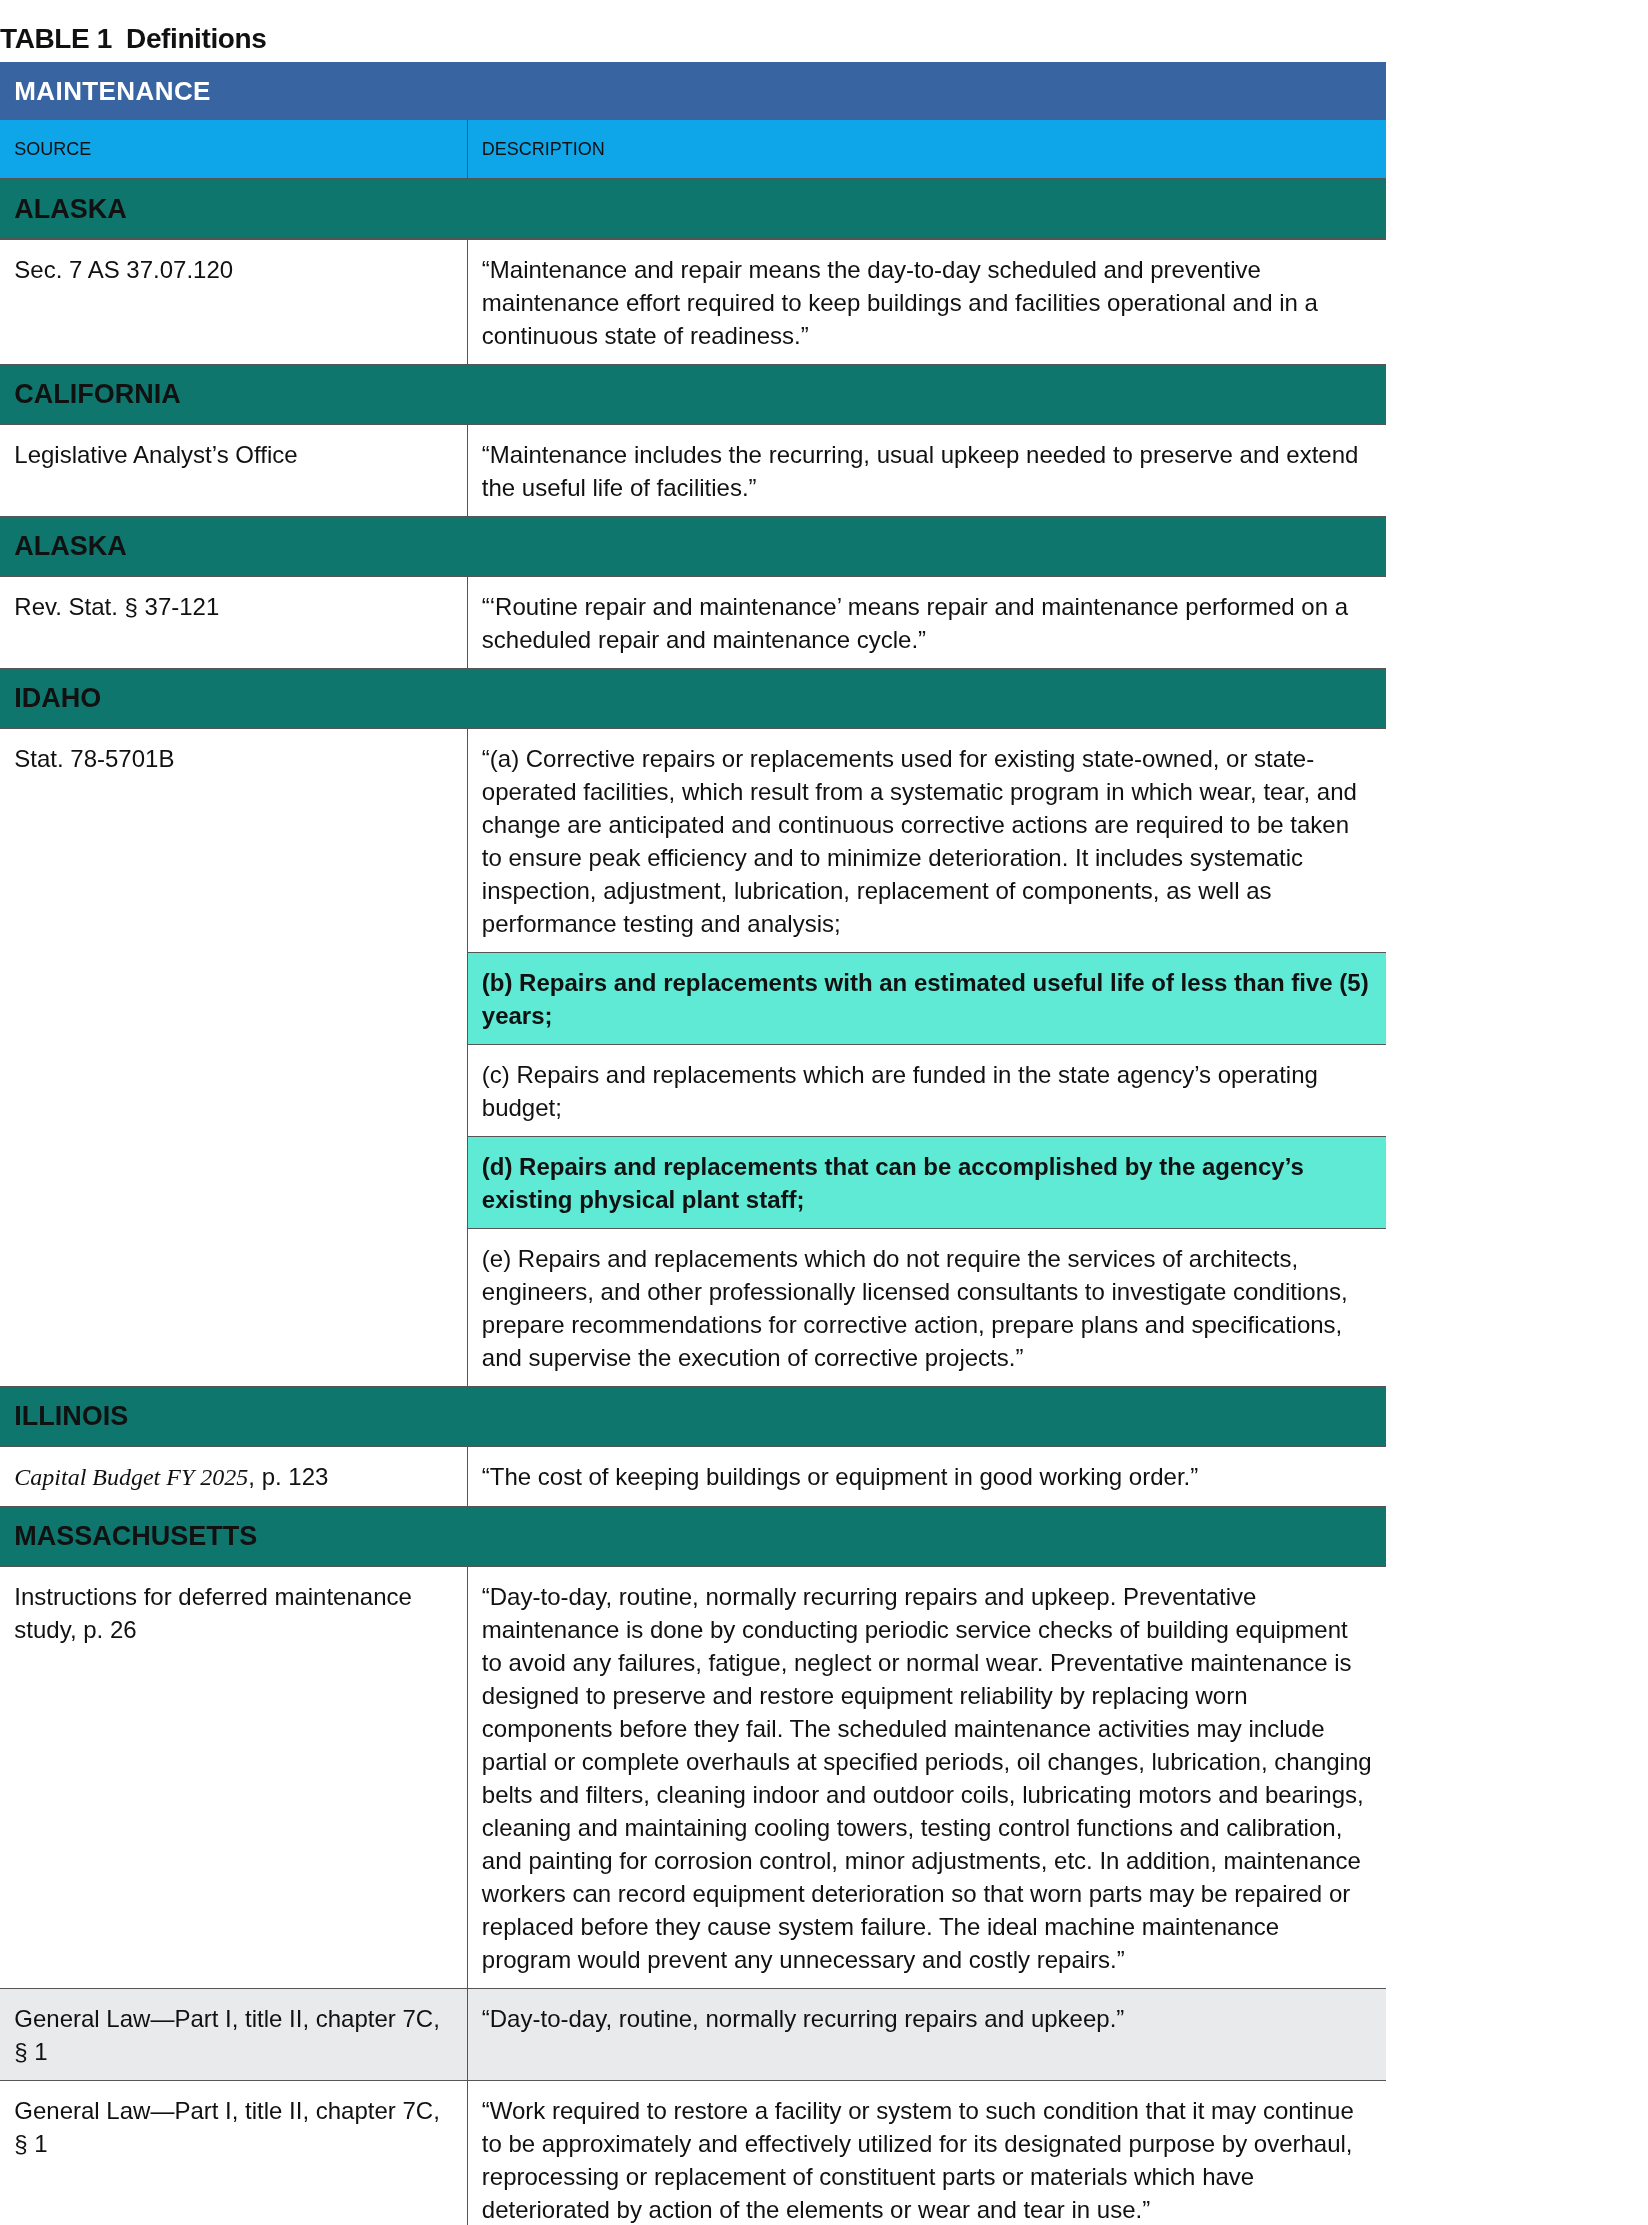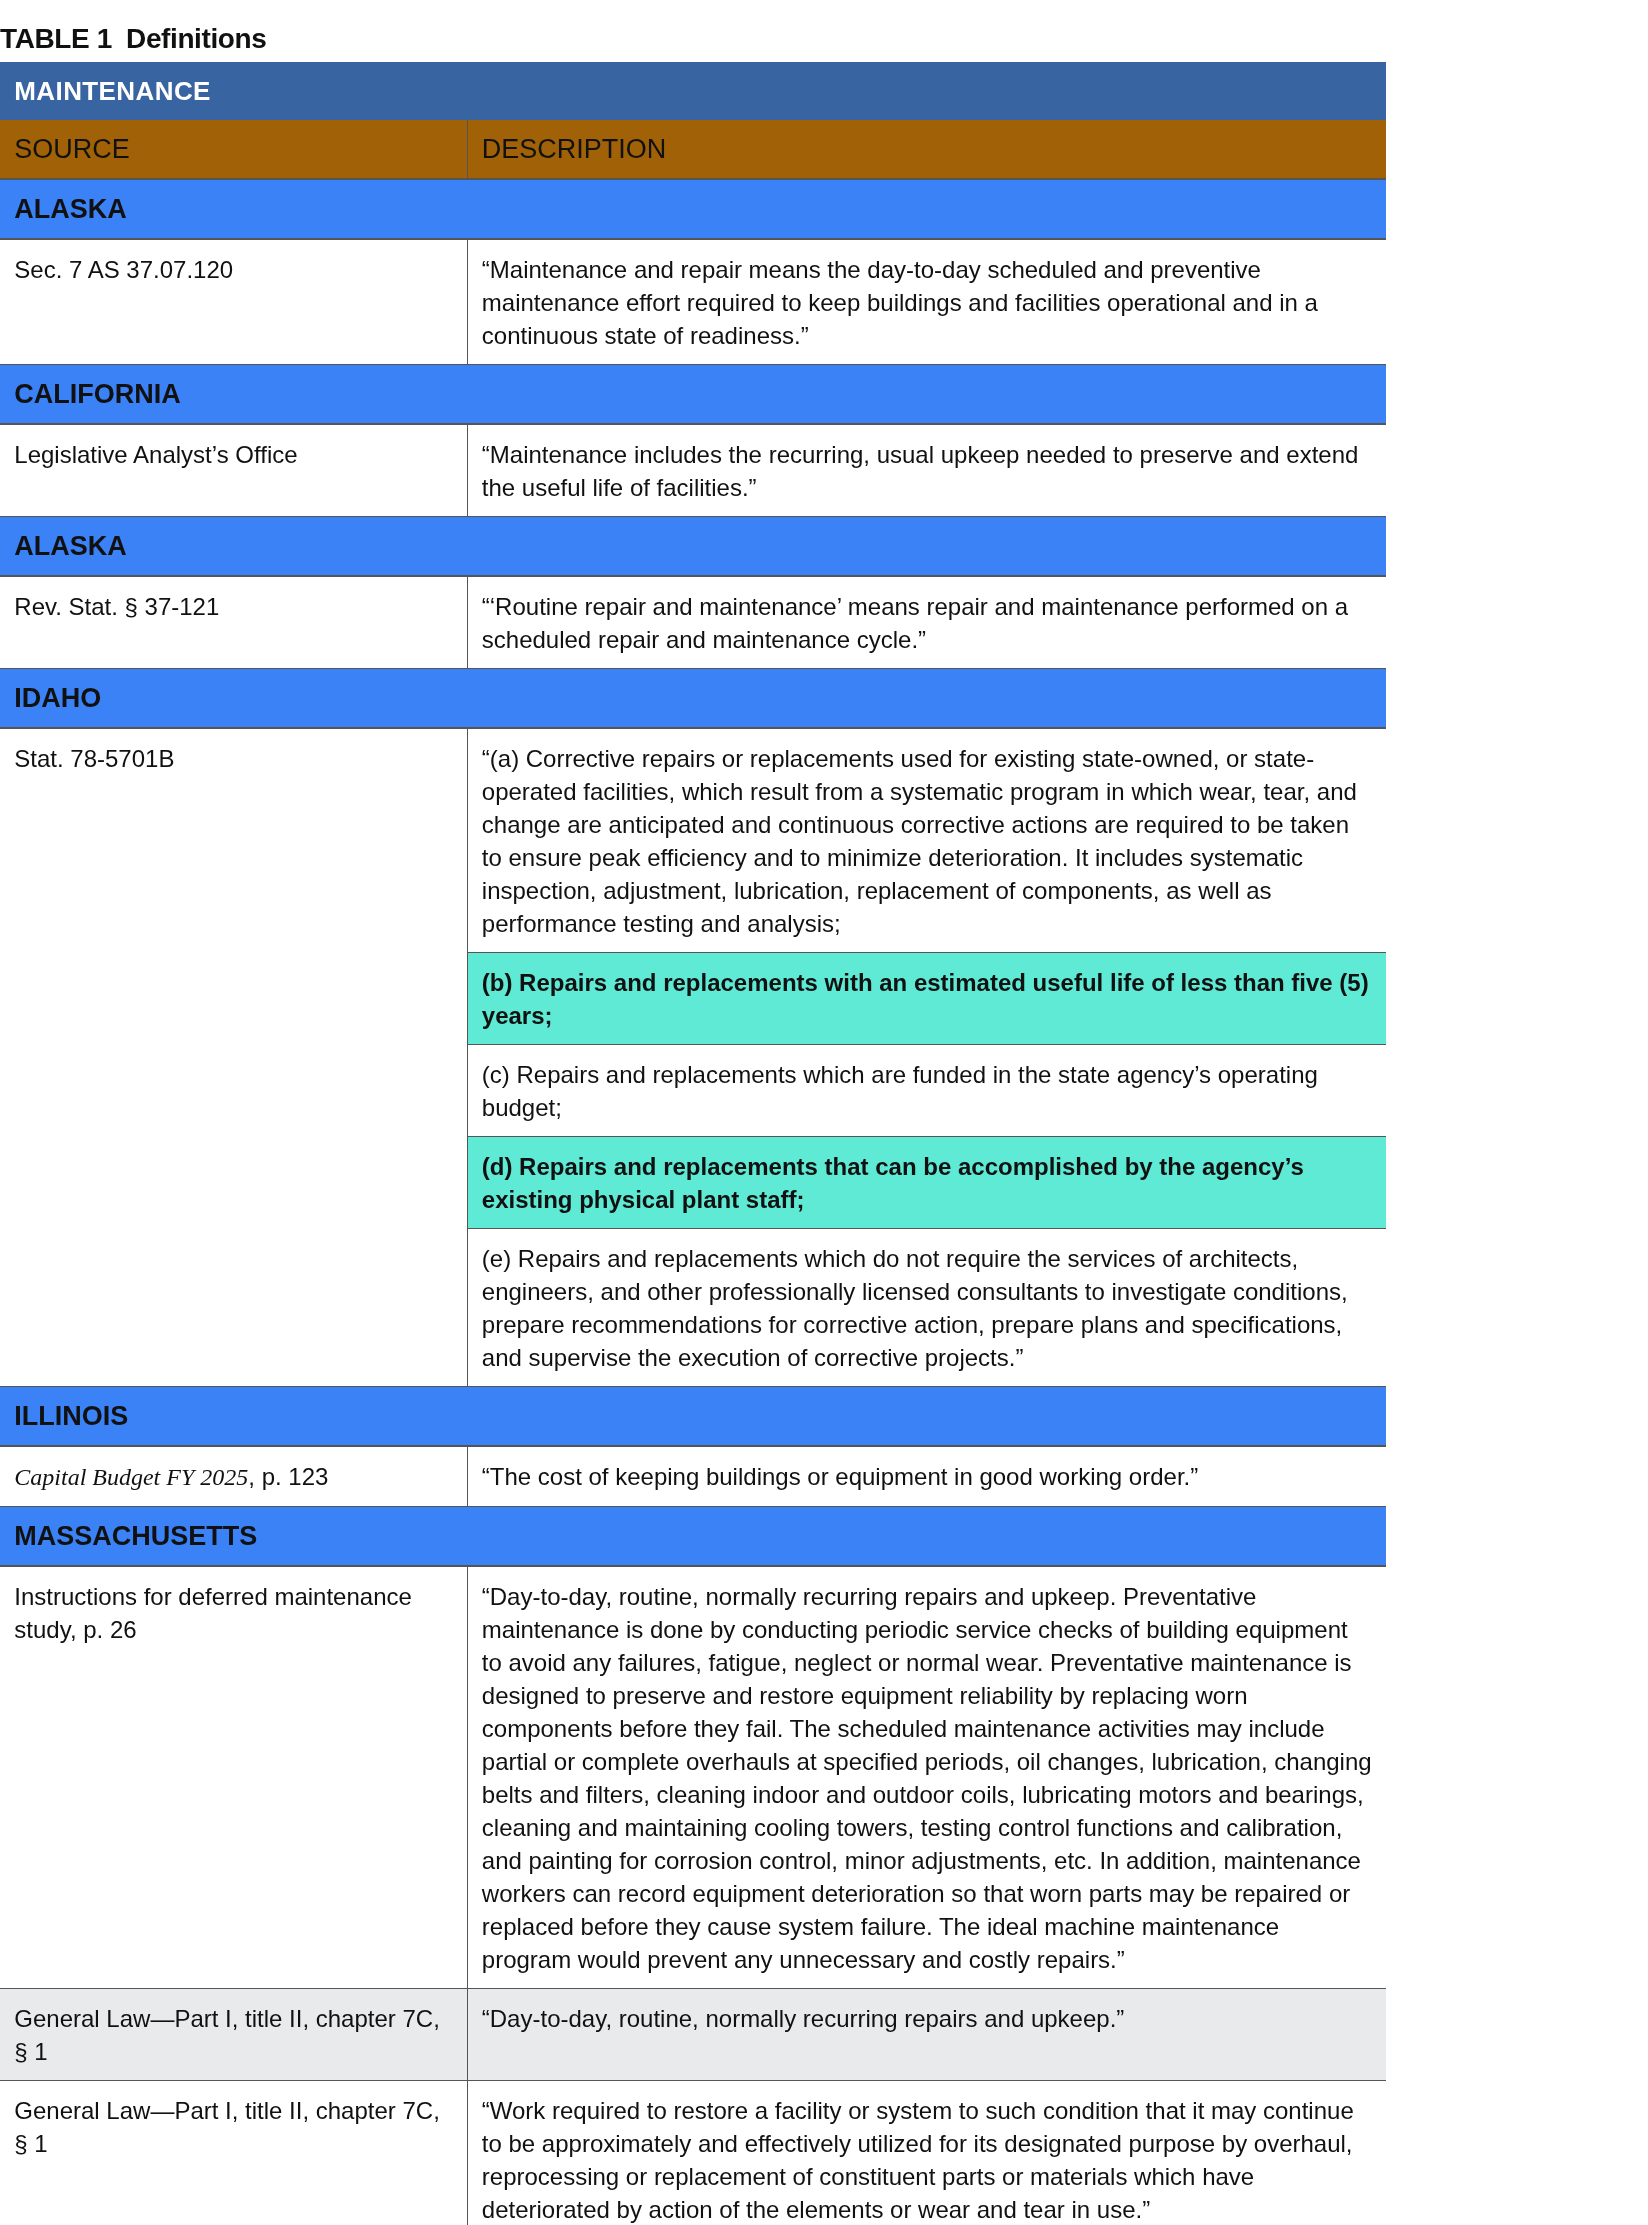--- a/index.html
+++ b/index.html
@@ -3,23 +3,23 @@
 <meta charset="utf-8">
 <style>
   html, body { margin:0; padding:0; background:#fff; }
   body { width:1649px; height:2225px; position:relative; font-family:"Liberation Sans", sans-serif; color:#111; }
   .title { position:absolute; left:0; top:23px; font-size:28px; font-weight:bold; letter-spacing:-0.4px; }
   .title .sep { display:inline-block; margin:0 9px 0 5.3px; }
   table { position:absolute; left:0; top:62px; width:1386px; border-collapse:collapse; table-layout:fixed; }
   col.src { width:467px; }
   td { vertical-align:top; font-size:24px; line-height:33px; padding:12.5px 14.3px 12.5px 14.3px; box-sizing:border-box; }
   tr.section td { background:#3864a1; color:#fff; font-weight:bold; font-size:26px; height:57px; padding:12.5px 14.3px; letter-spacing:0.4px; }
-  tr.colhead td { background:#a16207; height:58px; font-size:27px; padding:12.5px 14.3px; border-bottom:2.7px solid #555;margin-top:42px; }
+  tr.colhead td { background:#0ea5e9; height:58px; font-size:18px; padding:12.5px 14.3px; border-bottom:2.7px solid #555;margin-top:42px; }
   tr.colhead td.c1 { border-right:1.8px solid #555; }
-  tr.state td { background:#3b82f6; font-weight:bold; height:58px; padding:12.5px 14.3px; border-bottom:2.7px solid #555; font-size:27px; }
+  tr.state td { background:#0f766e; font-weight:bold; height:58px; padding:12.5px 14.3px; border-bottom:2.7px solid #555; font-size:27px; }
   tr.entry td { border-bottom:1.8px solid #555; }
   tr.entry td.c1 { border-right:1.8px solid #555; }
   tr.alt td.c2 { background:#5eead4;font-weight:bold; }
   tr.alt-both td { background:#e9eaec; }
   tr.entry.last td { border-bottom:2.7px solid #333; }
   .ital { font-style:italic;font-family:Liberation Serif, serif; }
 </style>
 </head>
 <body>
 

